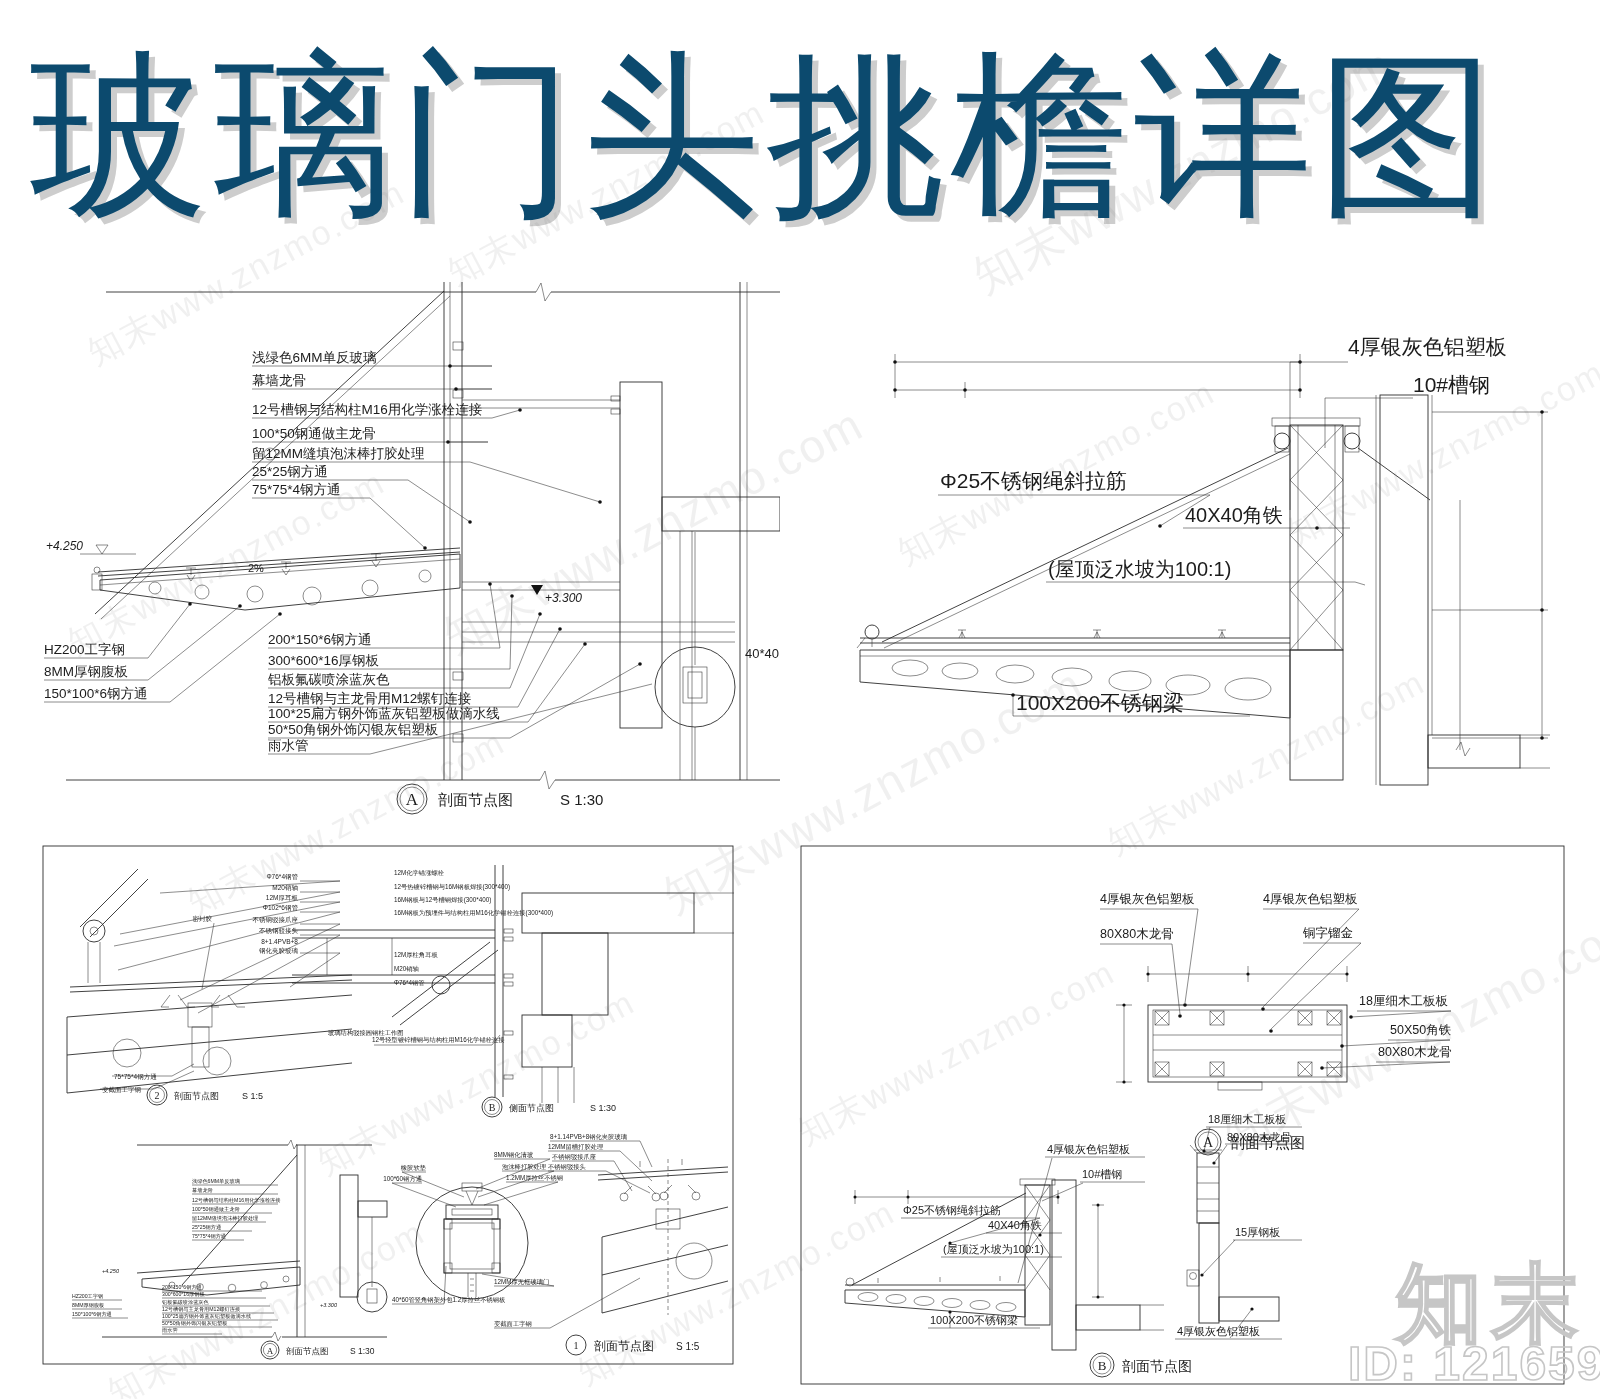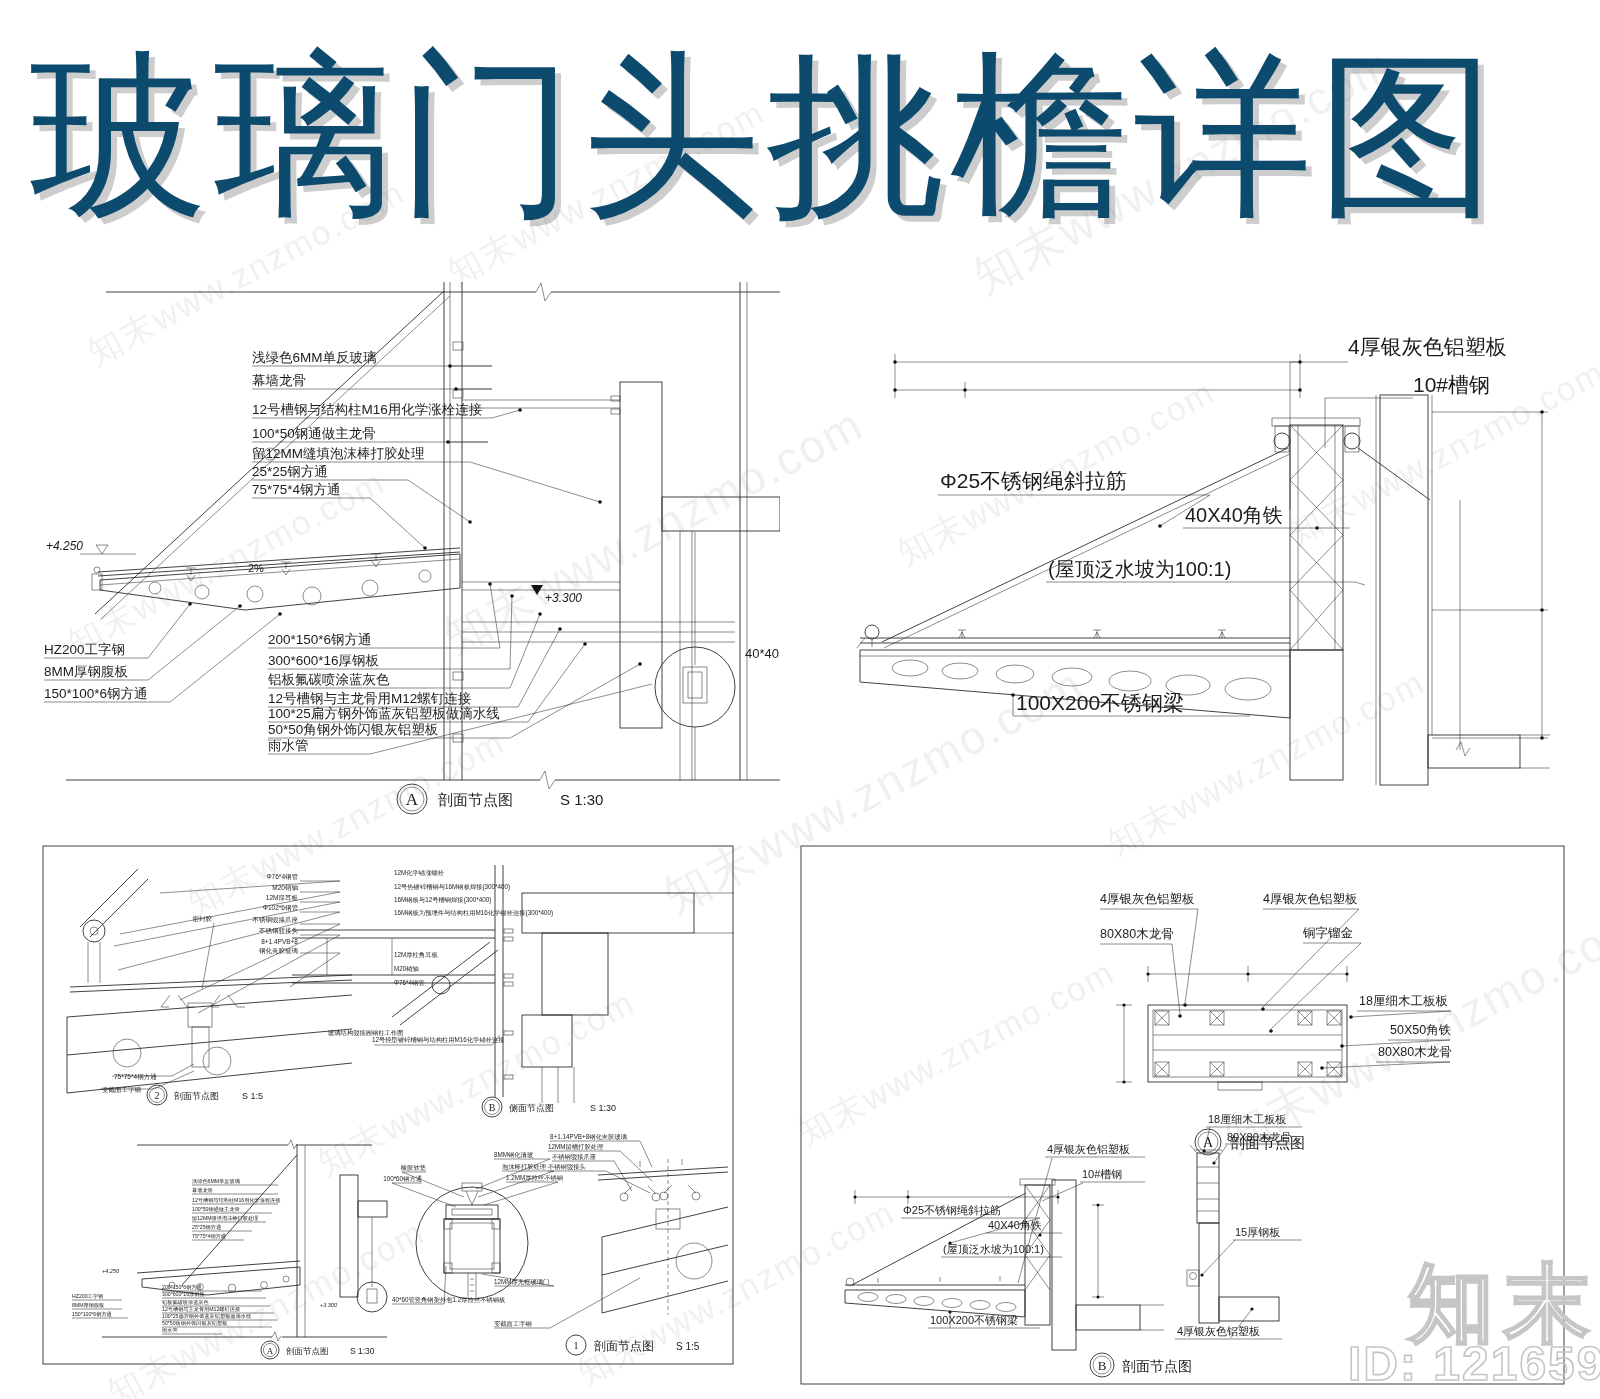--- a/index.html
+++ b/index.html
@@ -11,21 +11,21 @@
          font-size:178px;line-height:200px;font-weight:400;
          color:#0c4a6e;letter-spacing:6px;white-space:nowrap;
          text-shadow:6px 6px 0 rgba(130,130,130,.40);}
   
   .wm{color:#9a9a9a;opacity:.14;font-size:34px;letter-spacing:2px;
       transform:rotate(-28deg);white-space:nowrap;pointer-events:none;}
   .wm.big{font-size:46px;}
   
   #logo{left:1396px;top:1246px;font-size:86px;font-weight:700;
         color:rgba(255,255,255,0);-webkit-text-stroke:2px #c6c6c6;
-        letter-spacing:10px;margin-left:12px;}
+        letter-spacing:10px;}
   #wid{left:1348px;top:1336px;font-size:48px;font-weight:700;
        color:rgba(255,255,255,0);-webkit-text-stroke:1.6px #c6c6c6;
        letter-spacing:2px;white-space:nowrap;}
   svg{display:block;}
   svg .ln{fill:none;stroke:#2d2d2d;stroke-width:.9;}
   svg .th{fill:none;stroke:#2d2d2d;stroke-width:.55;}
   svg .dt{fill:#111;stroke:none;}
   svg text{fill:#1c1c1c;font-family:"Liberation Sans",sans-serif;}
   svg .cap{font-family:"Liberation Serif",serif;}
 </style>

